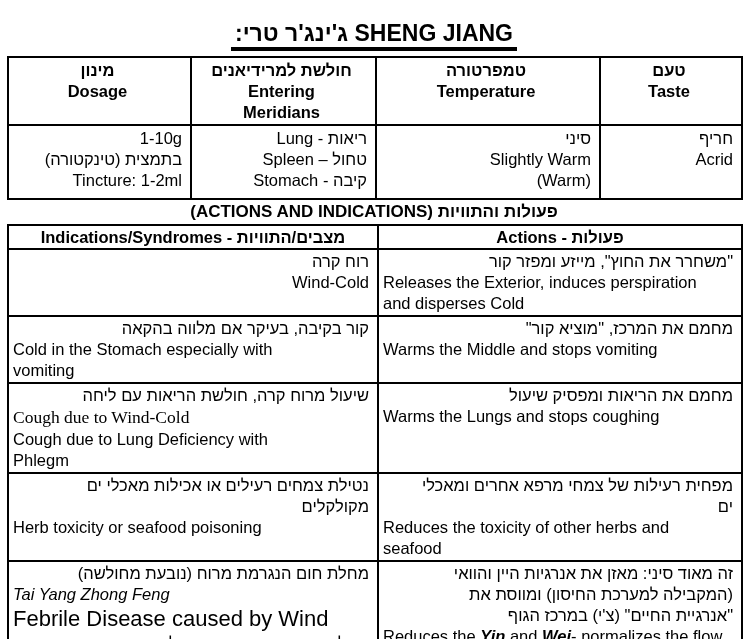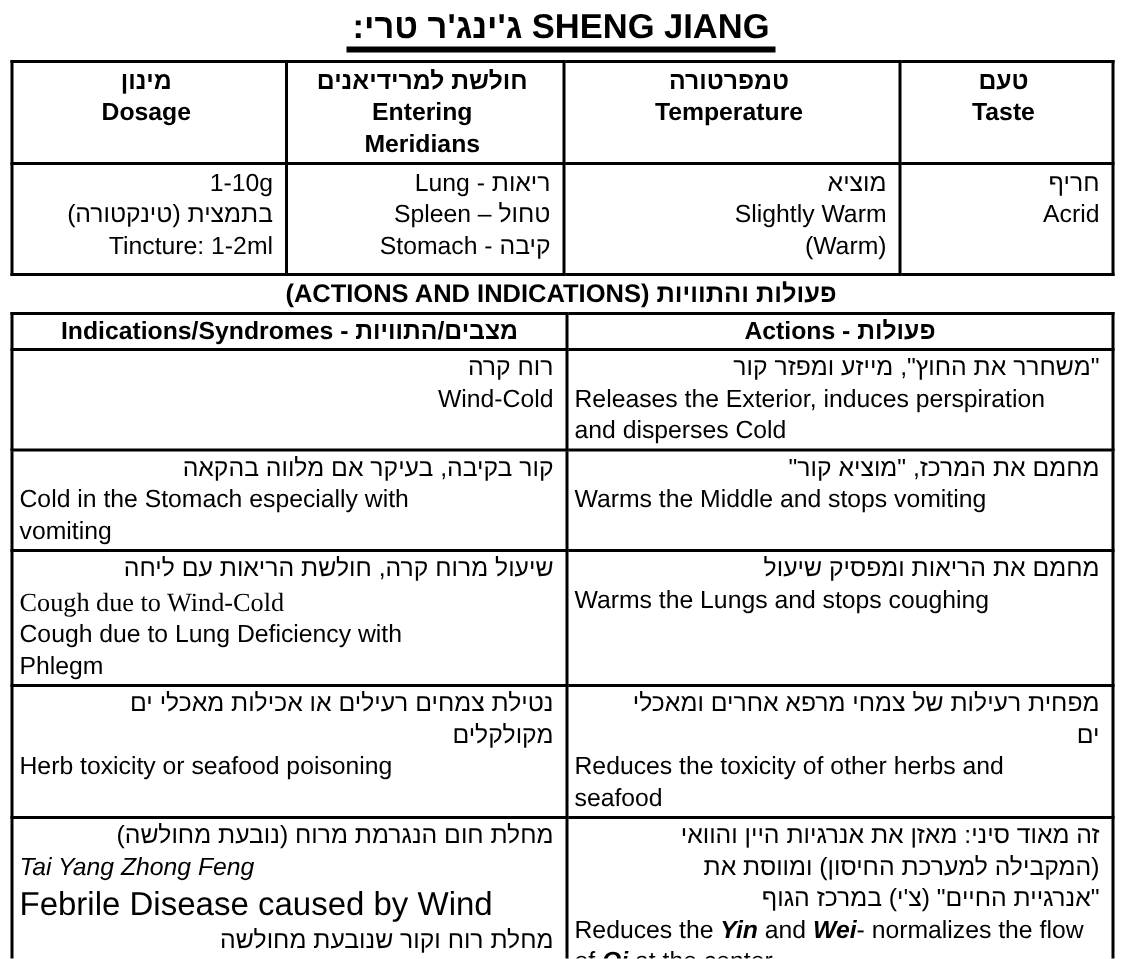--- a/index.html
+++ b/index.html
@@ -16,20 +16,21 @@
   
   .title-row { text-align: center; margin: 1px 0 5px 0; }
   .title {
     display: inline-block;
     direction: rtl;
     font-size: 23px;
     font-weight: bold;
     line-height: 25px;
     border-bottom: 4px solid #000000;
     padding: 0 4px 1px 4px;
+    margin-top: 16px;
   }
 
   
   table { border-collapse: collapse; width: 734px; table-layout: fixed; }
   th, td {
     border: 2px solid #000000;
     padding: 1px 8px 1px 4px;
     vertical-align: top;
   }
   th { font-weight: bold; text-align: center; }
@@ -105,21 +106,21 @@
           <div class="enr">1-10g</div>
           <div class="he">בתמצית (טינקטורה)</div>
           <div class="enr">Tincture: 1-2ml</div>
         </td>
         <td>
           <div class="he">ריאות - Lung</div>
           <div class="he">טחול – Spleen</div>
           <div class="he">קיבה - Stomach</div>
         </td>
         <td>
-          <div class="he">מוציא</div>
+          <div class="he">סיני</div>
           <div class="enr">Slightly Warm</div>
           <div class="enr">(Warm)</div>
         </td>
         <td>
           <div class="he">חריף</div>
           <div class="enr">Acrid</div>
         </td>
       </tr>
     </tbody>
   </table>

